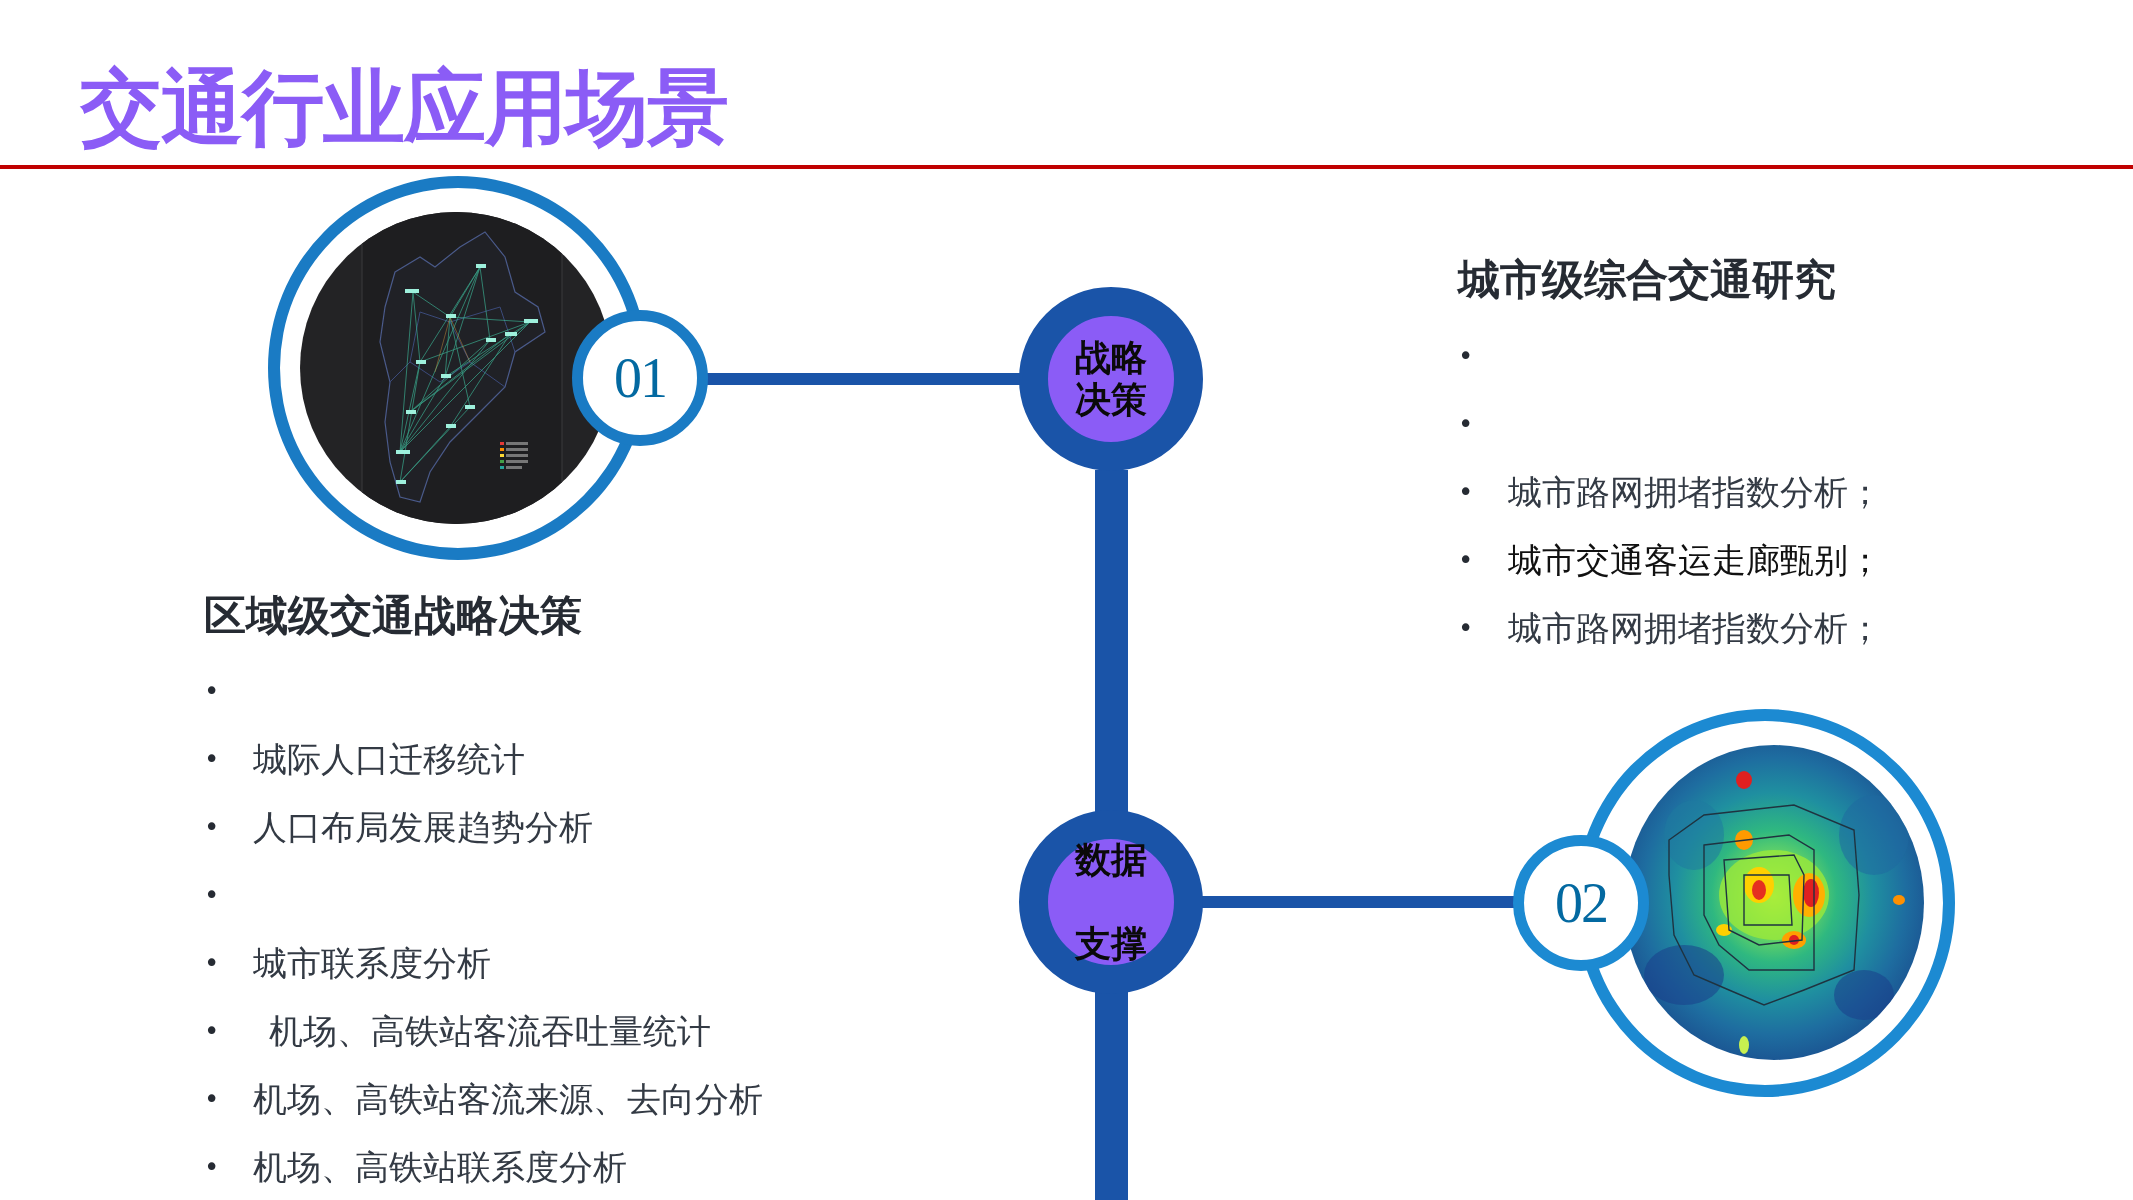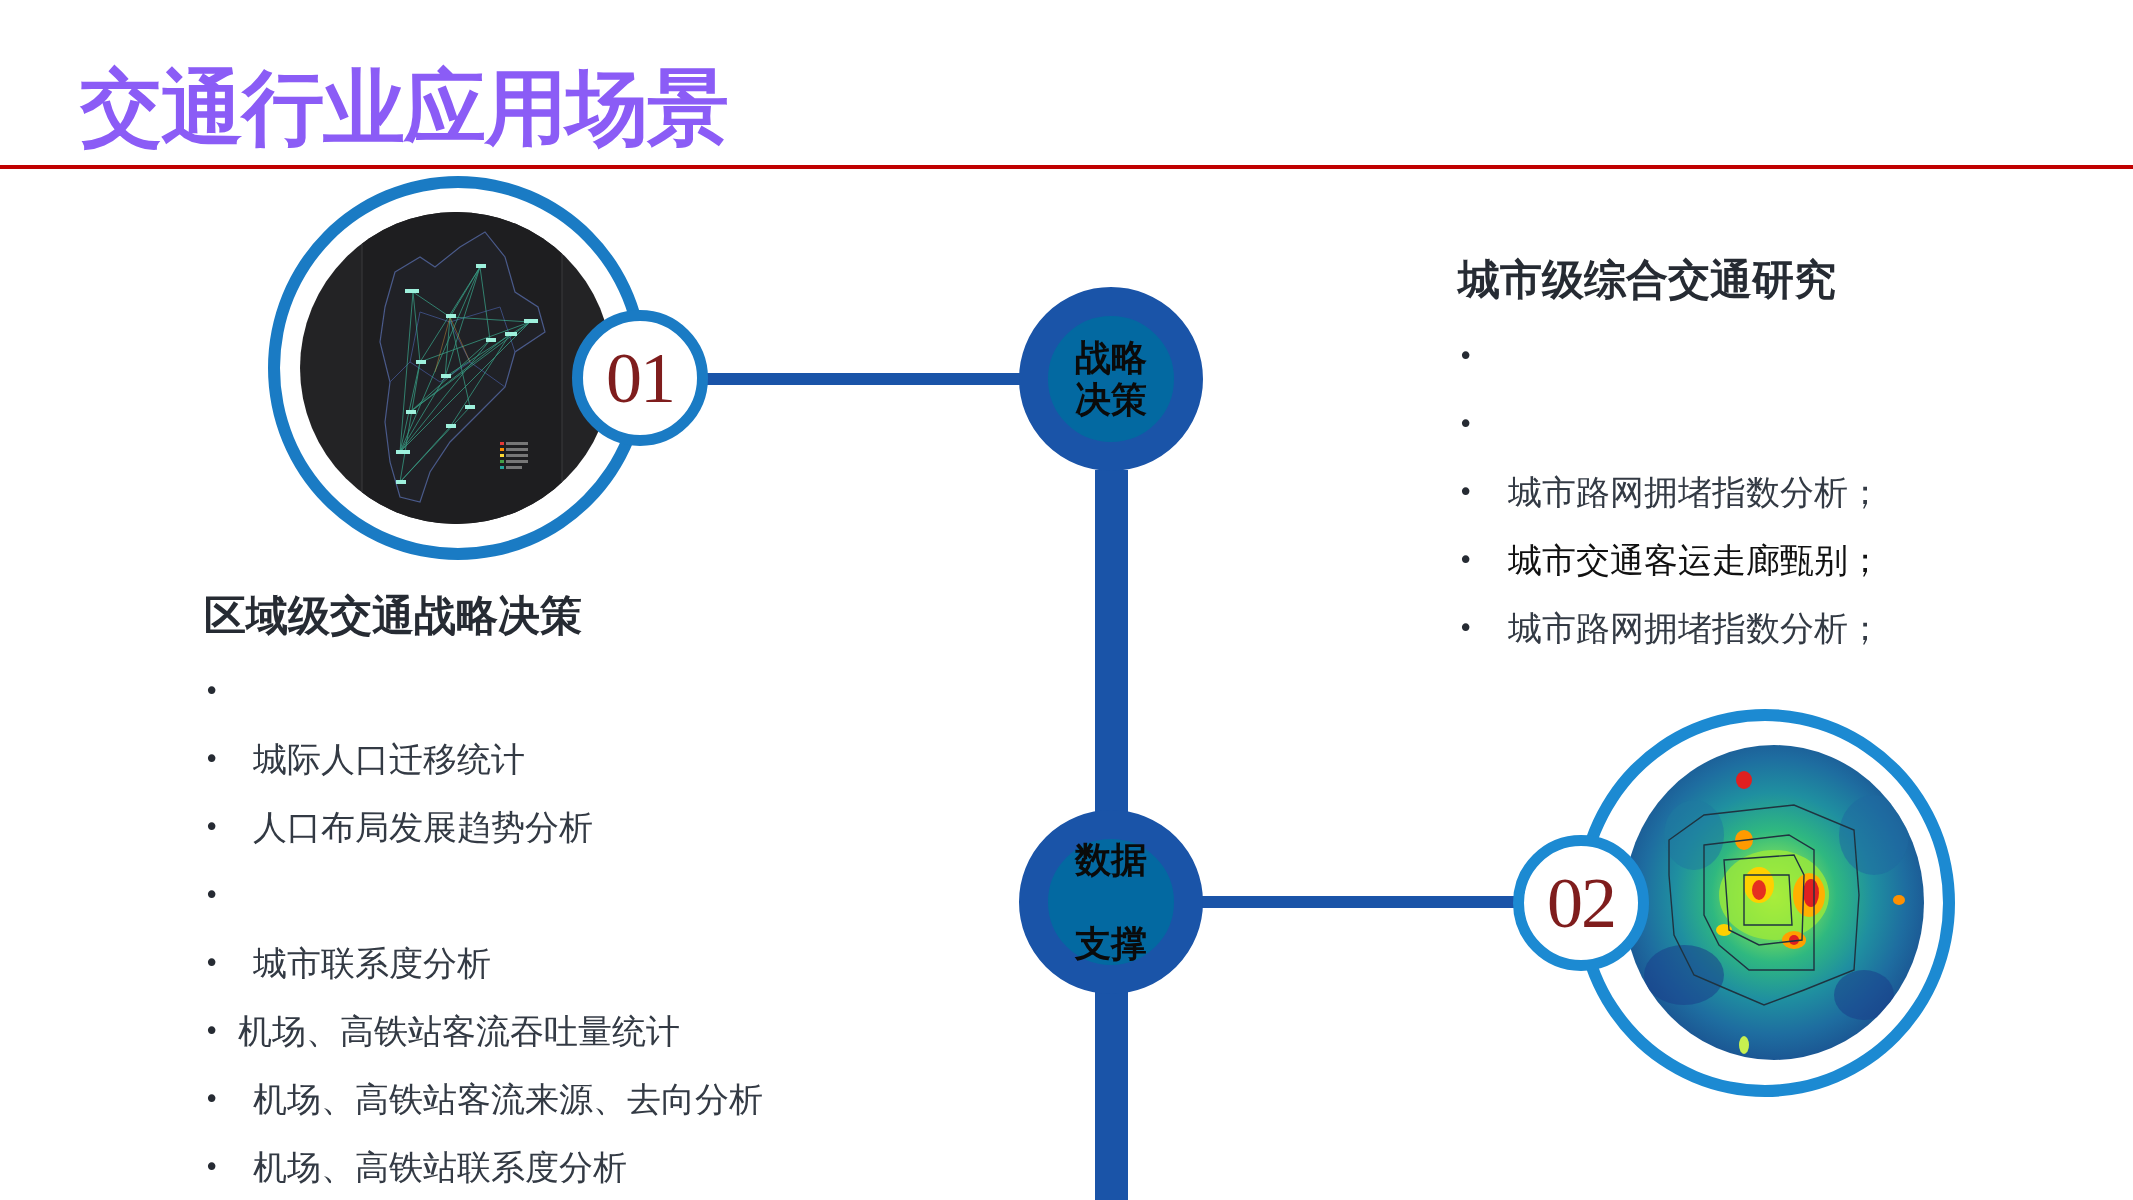--- a/index.html
+++ b/index.html
@@ -3,27 +3,27 @@
 <meta charset="utf-8">
 <style>
   html,body{margin:0;padding:0;background:#ffffff;}
   body{width:2133px;height:1200px;position:relative;overflow:hidden;font-family:"DejaVu Sans","Liberation Sans",sans-serif;}
   .abs{position:absolute;}
   .page-title{left:80px;top:66px;font-size:82px;line-height:84px;font-weight:bold;color:#8b5cf6;letter-spacing:-1px;white-space:nowrap;}
   .title-rule{left:0;top:165px;width:2133px;height:4px;background:#c00000;}
 
   .stem{left:1095px;top:470px;width:33px;height:730px;}
   .hconn{height:12px;}
-  .hub{border-radius:50%;box-sizing:border-box;background:#0369a1;display:flex;align-items:center;justify-content:center;flex-direction:column;}
+  .hub{border-radius:50%;box-sizing:border-box;background:#8b5cf6;display:flex;align-items:center;justify-content:center;flex-direction:column;}
   .hub-text{font-size:36px;line-height:42px;font-weight:bold;color:#0a0a0a;text-align:center;}
 
   .big-ring{border-radius:50%;box-sizing:border-box;background:#fff;}
   .photo{border-radius:50%;overflow:hidden;}
   .num-circle{border-radius:50%;box-sizing:border-box;background:#fff;display:flex;align-items:center;justify-content:center;}
-  .num-text{font-family:"Liberation Serif","DejaVu Serif",serif;font-size:72px;line-height:84px;color:#7f1d1d;letter-spacing:-2px;}
+  .num-text{font-family:"Liberation Serif","DejaVu Serif",serif;font-size:56px;line-height:84px;color:#0369a1;letter-spacing:-2px;}
 
   .sec-title{font-size:42px;line-height:50px;font-weight:bold;color:#262b33;white-space:nowrap;}
   .bullets{list-style:none;margin:0;padding:0;}
   .bullets li{position:relative;height:68px;font-size:34px;line-height:40px;color:#333a44;white-space:nowrap;}
   .bullets li .dot{position:absolute;left:0;top:10px;font-size:26px;line-height:20px;color:#262b33;}
   .bullets li .txt{position:absolute;}
 </style>
 </head>
 <body>
 
@@ -200,21 +200,21 @@
     </li>
   <li>
       <span class="dot">•</span>
     </li>
   <li>
       <span class="dot">•</span>
       <span class="txt" style="left:49px;">城市联系度分析</span>
     </li>
   <li>
       <span class="dot">•</span>
-      <span class="txt" style="left:34px;">机场、高铁站客流吞吐量统计</span>
+      <span class="txt" style="left:65px;">机场、高铁站客流吞吐量统计</span>
     </li>
   <li>
       <span class="dot">•</span>
       <span class="txt" style="left:49px;">机场、高铁站客流来源、去向分析</span>
     </li>
   <li>
       <span class="dot">•</span>
       <span class="txt" style="left:49px;">机场、高铁站联系度分析</span>
     </li>
 </ul>

